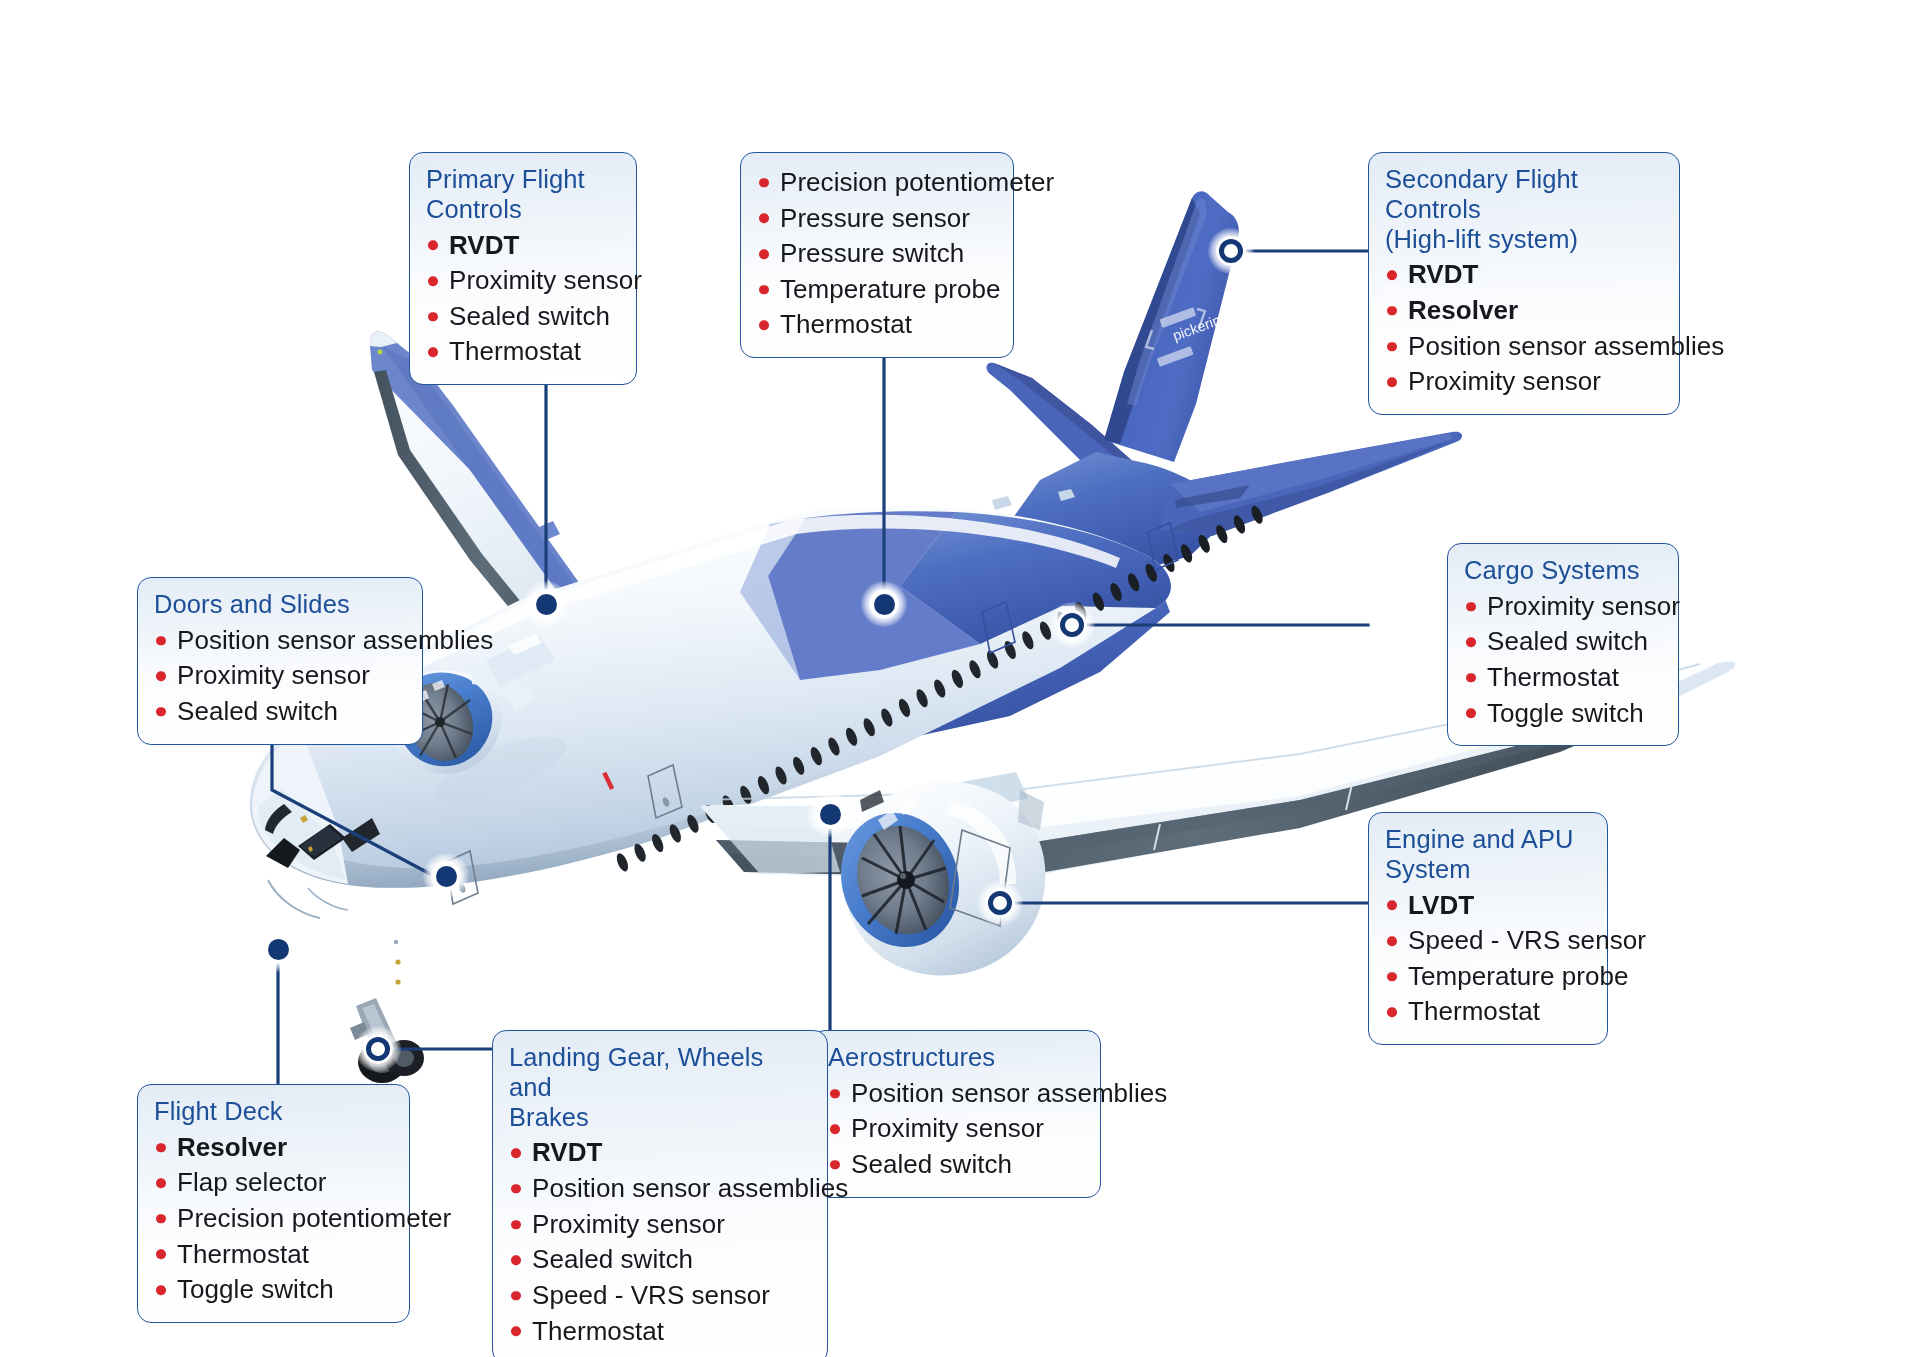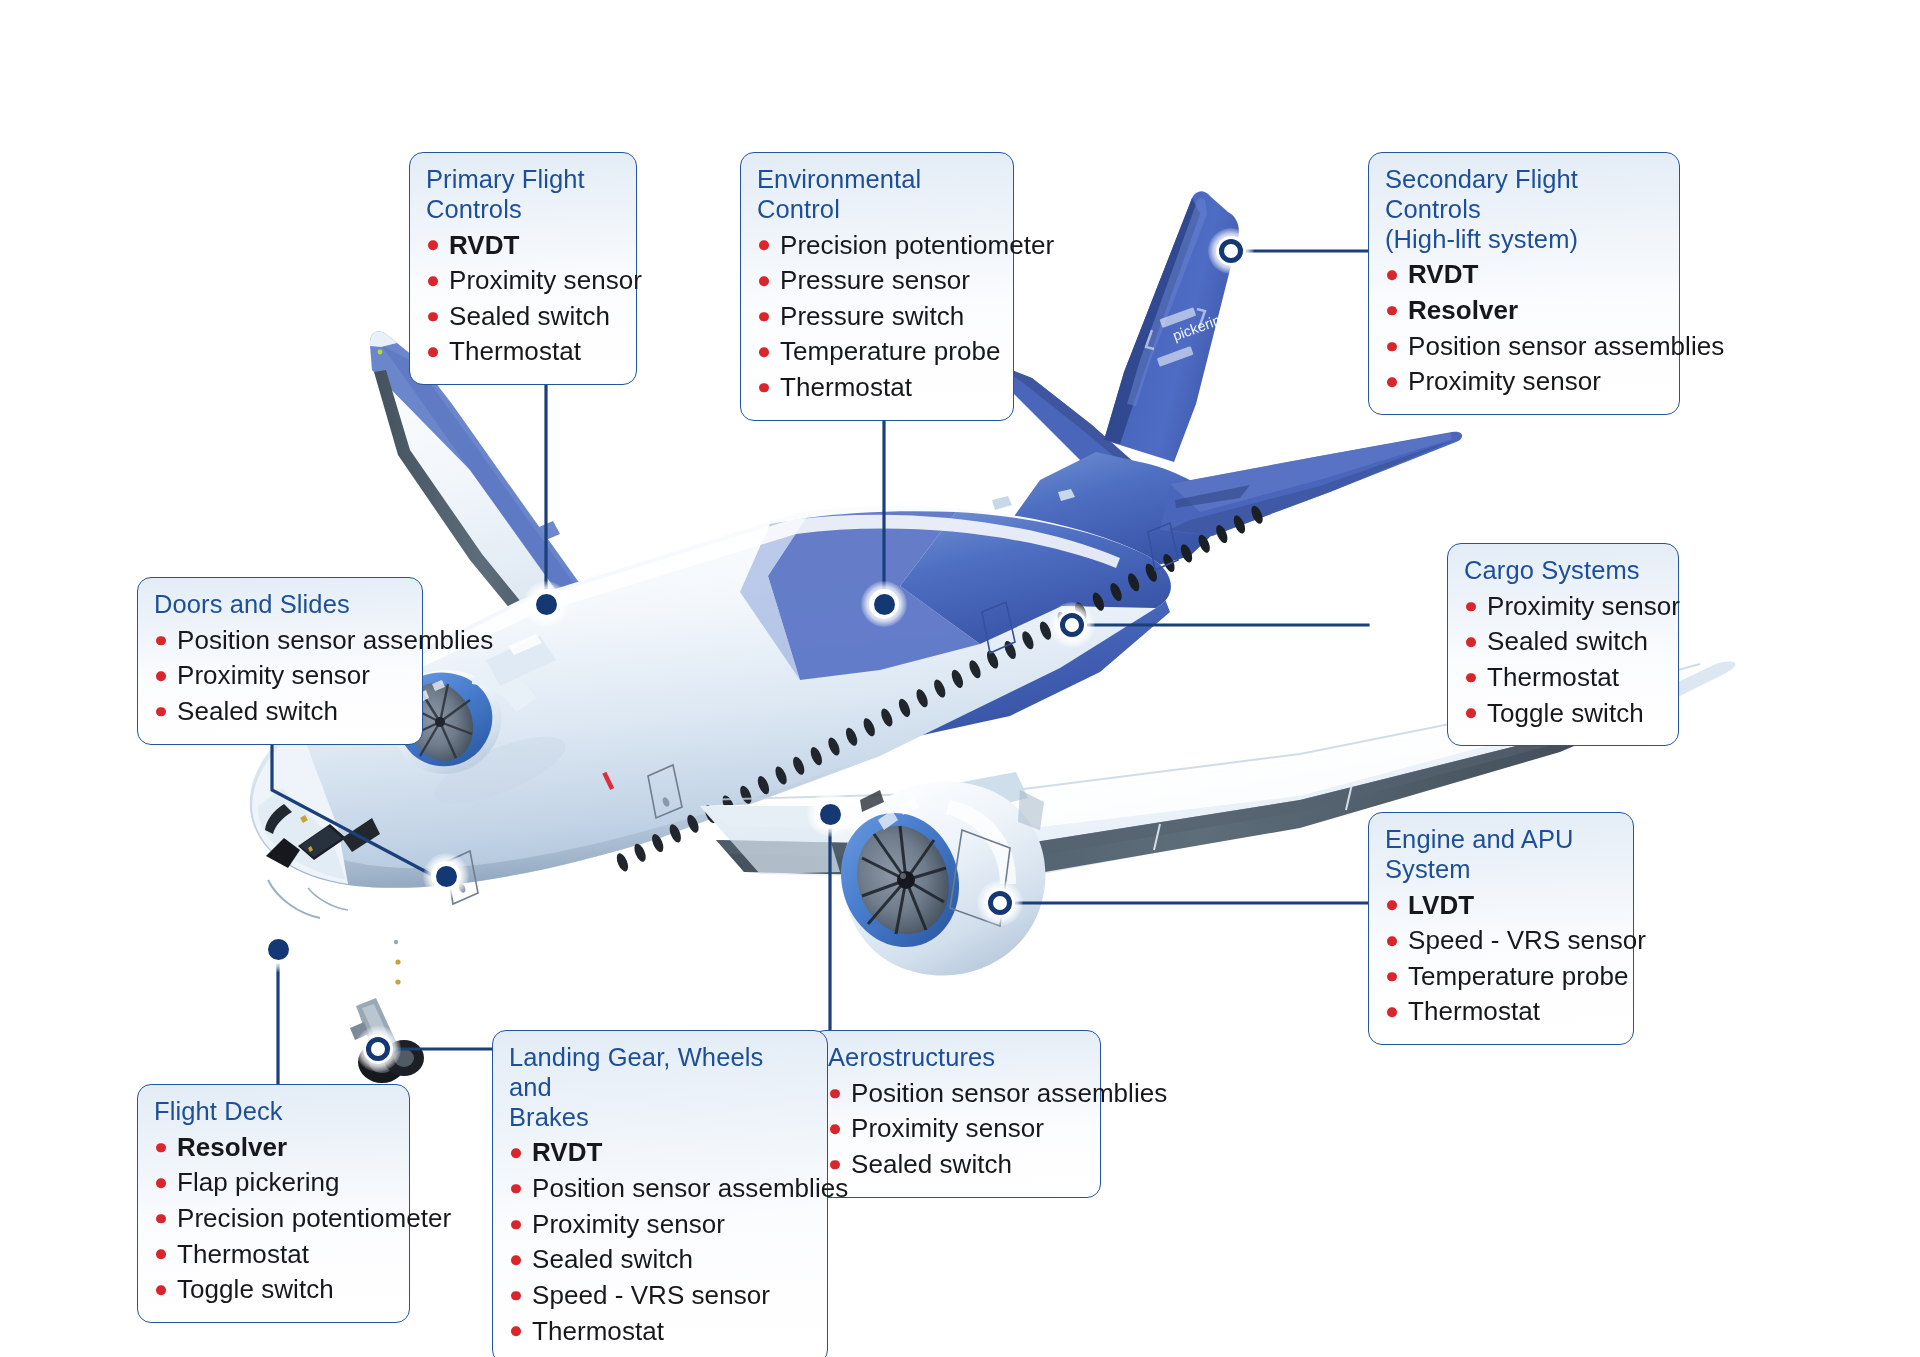--- a/index.html
+++ b/index.html
@@ -479,21 +479,20 @@
     <h3>Primary Flight Controls</h3>
     <ul>
         <li class="bold"><span class="dot"></span><span>RVDT</span></li>
         <li><span class="dot"></span><span>Proximity sensor</span></li>
         <li><span class="dot"></span><span>Sealed switch</span></li>
         <li><span class="dot"></span><span>Thermostat</span></li>
       </ul>
   </div>
 
   <div class="callout" style="left:740px;top:152px;width:274px;">
-    <h3>Environmental Control</h3>
     <ul>
         <li><span class="dot"></span><span>Precision potentiometer</span></li>
         <li><span class="dot"></span><span>Pressure sensor</span></li>
         <li><span class="dot"></span><span>Pressure switch</span></li>
         <li><span class="dot"></span><span>Temperature probe</span></li>
         <li><span class="dot"></span><span>Thermostat</span></li>
       </ul>
   </div>
 
   <div class="callout" style="left:1368px;top:152px;width:312px;">
@@ -519,21 +518,21 @@
   <div class="callout" style="left:1447px;top:543px;width:232px;">
     <h3>Cargo Systems</h3>
     <ul>
         <li><span class="dot"></span><span>Proximity sensor</span></li>
         <li><span class="dot"></span><span>Sealed switch</span></li>
         <li><span class="dot"></span><span>Thermostat</span></li>
         <li><span class="dot"></span><span>Toggle switch</span></li>
       </ul>
   </div>
 
-  <div class="callout" style="left:1368px;top:812px;width:266px;">
+  <div class="callout" style="left:1368px;top:812px;width:240px;">
     <h3>Engine and APU System</h3>
     <ul>
         <li class="bold"><span class="dot"></span><span>LVDT</span></li>
         <li><span class="dot"></span><span>Speed - VRS sensor</span></li>
         <li><span class="dot"></span><span>Temperature probe</span></li>
         <li><span class="dot"></span><span>Thermostat</span></li>
       </ul>
   </div>
 
   <div class="callout" style="left:811px;top:1030px;width:290px;">
@@ -555,20 +554,20 @@
         <li><span class="dot"></span><span>Sealed switch</span></li>
         <li><span class="dot"></span><span>Speed - VRS sensor</span></li>
         <li><span class="dot"></span><span>Thermostat</span></li>
       </ul>
   </div>
 
   <div class="callout" style="left:137px;top:1084px;width:273px;">
     <h3>Flight Deck</h3>
     <ul>
         <li class="bold"><span class="dot"></span><span>Resolver</span></li>
-        <li><span class="dot"></span><span>Flap pickering</span></li>
+        <li><span class="dot"></span><span>Flap selector</span></li>
         <li><span class="dot"></span><span>Precision potentiometer</span></li>
         <li><span class="dot"></span><span>Thermostat</span></li>
         <li><span class="dot"></span><span>Toggle switch</span></li>
       </ul>
   </div>
 
 </div>
 
 </body></html>

